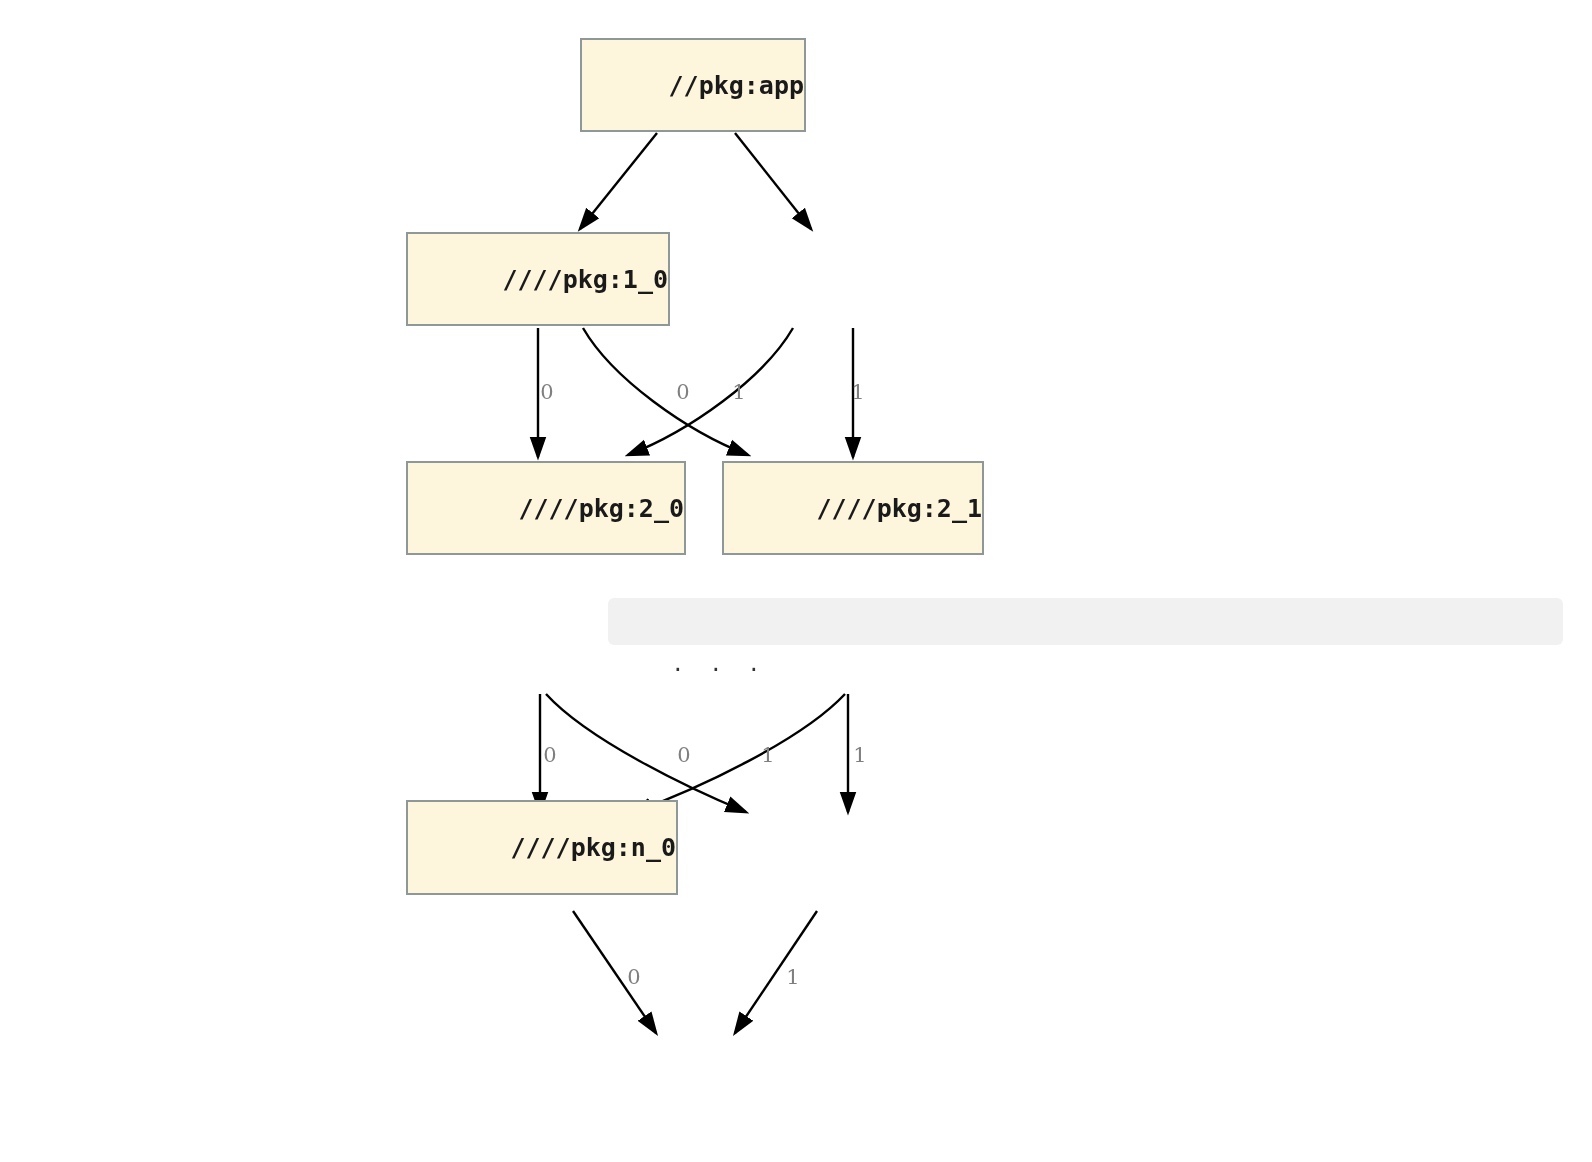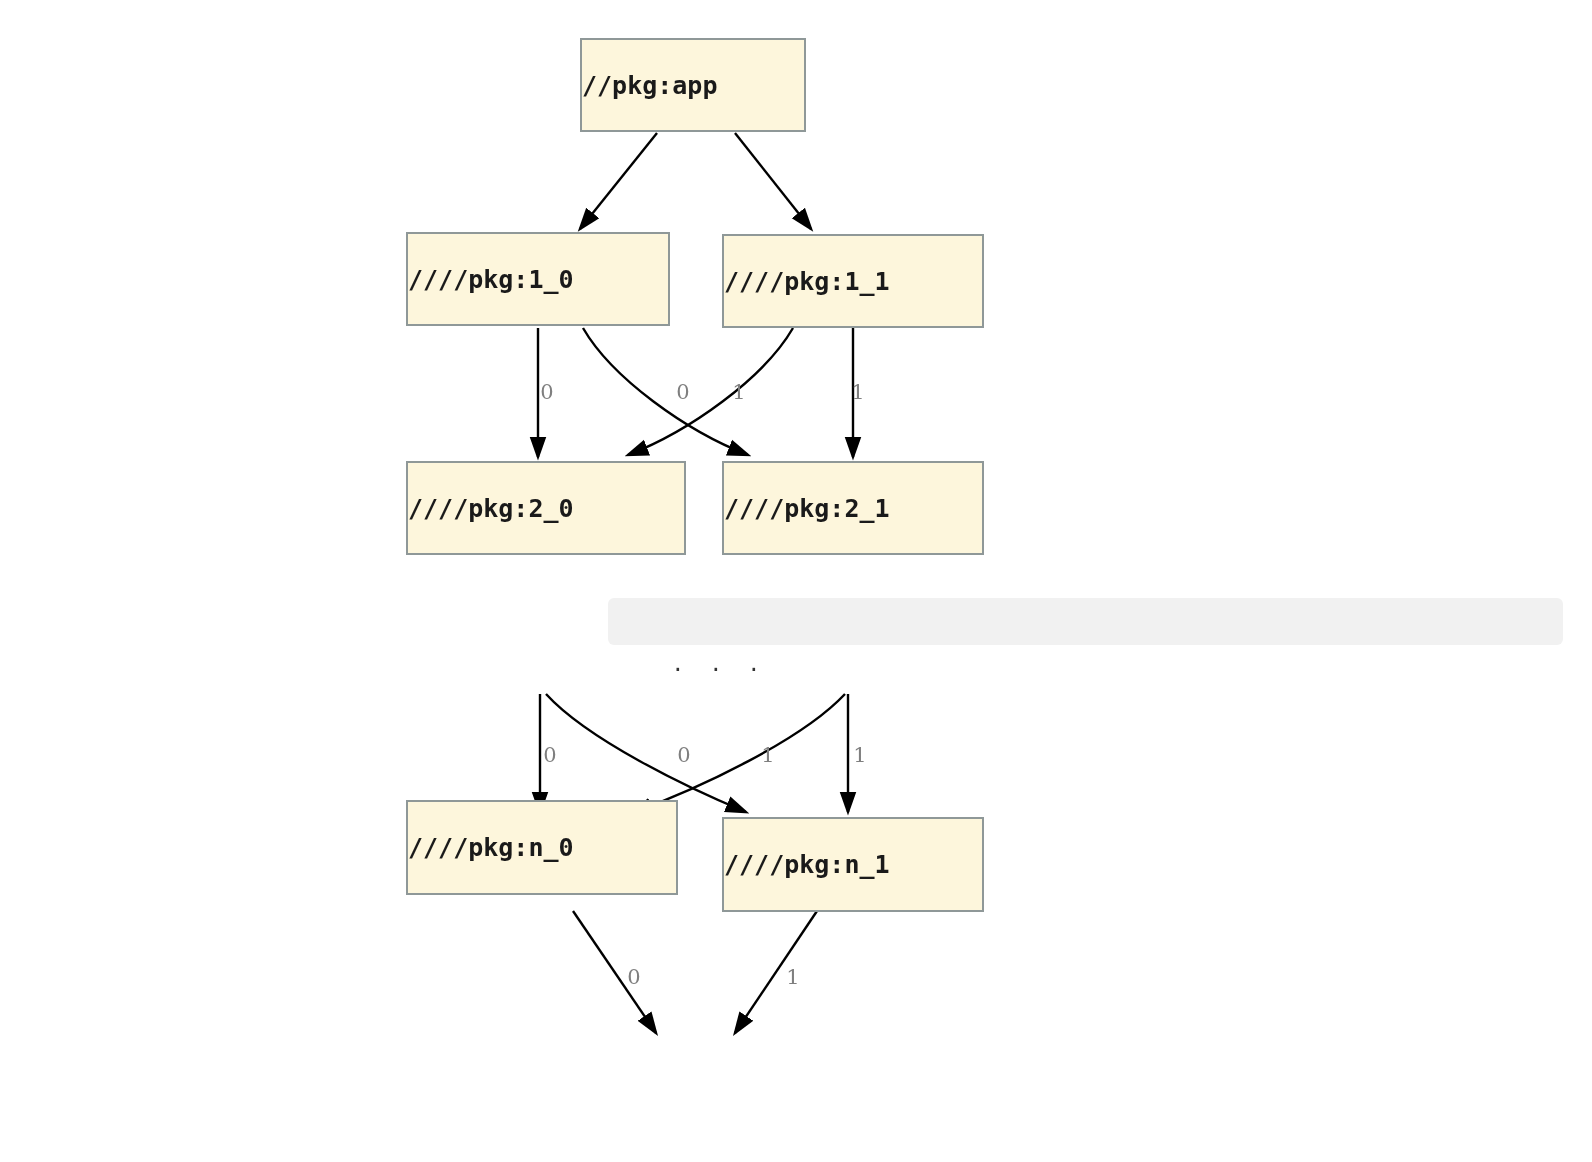--- a/index.html
+++ b/index.html
@@ -15,21 +15,21 @@
   .elabel{
     font-family:"DejaVu Serif", serif;
     font-size:21px;
     fill:#7f7f7f;
   }
   .node{
     position:absolute;
     background:#fdf6dc;
     border:2px solid #8f9898;
     box-sizing:border-box;
-    display:flex;align-items:center;justify-content:flex-start;
+    display:flex;align-items:center;justify-content:flex-end;
     font-family:"DejaVu Sans Mono", monospace;
     font-weight:700;
     font-size:25px;
     color:#1a1a1a;
     letter-spacing:0px;
     white-space:pre;
   }
   #ellipsis-band{
     position:absolute;
     left:608px;top:598px;width:955px;height:47px;
@@ -87,38 +87,32 @@
   </svg>
 
   <div class="node" style="left:580px;top:38px;width:226px;height:94px">
     <span>//pkg:app</span>
   </div>
 
   <div class="node" style="left:406px;top:232px;width:264px;height:94px">
     <span>////pkg:1_0</span>
   </div>
 
-  <div class="node" style="left:722px;top:234px;width:262px;height:94px">
-    <span>////pkg:1_1</span>
-  </div>
 
   <div class="node" style="left:406px;top:461px;width:280px;height:94px">
     <span>////pkg:2_0</span>
   </div>
 
   <div class="node" style="left:722px;top:461px;width:262px;height:94px">
     <span>////pkg:2_1</span>
   </div>
 
   <div id="ellipsis-band">
     <span>.  .  .</span>
   </div>
 
   <div class="node" style="left:406px;top:800px;width:272px;height:95px">
     <span>////pkg:n_0</span>
   </div>
 
-  <div class="node" style="left:722px;top:817px;width:262px;height:95px">
-    <span>////pkg:n_1</span>
-  </div>
 
 
 </div>
 
 </body></html>

